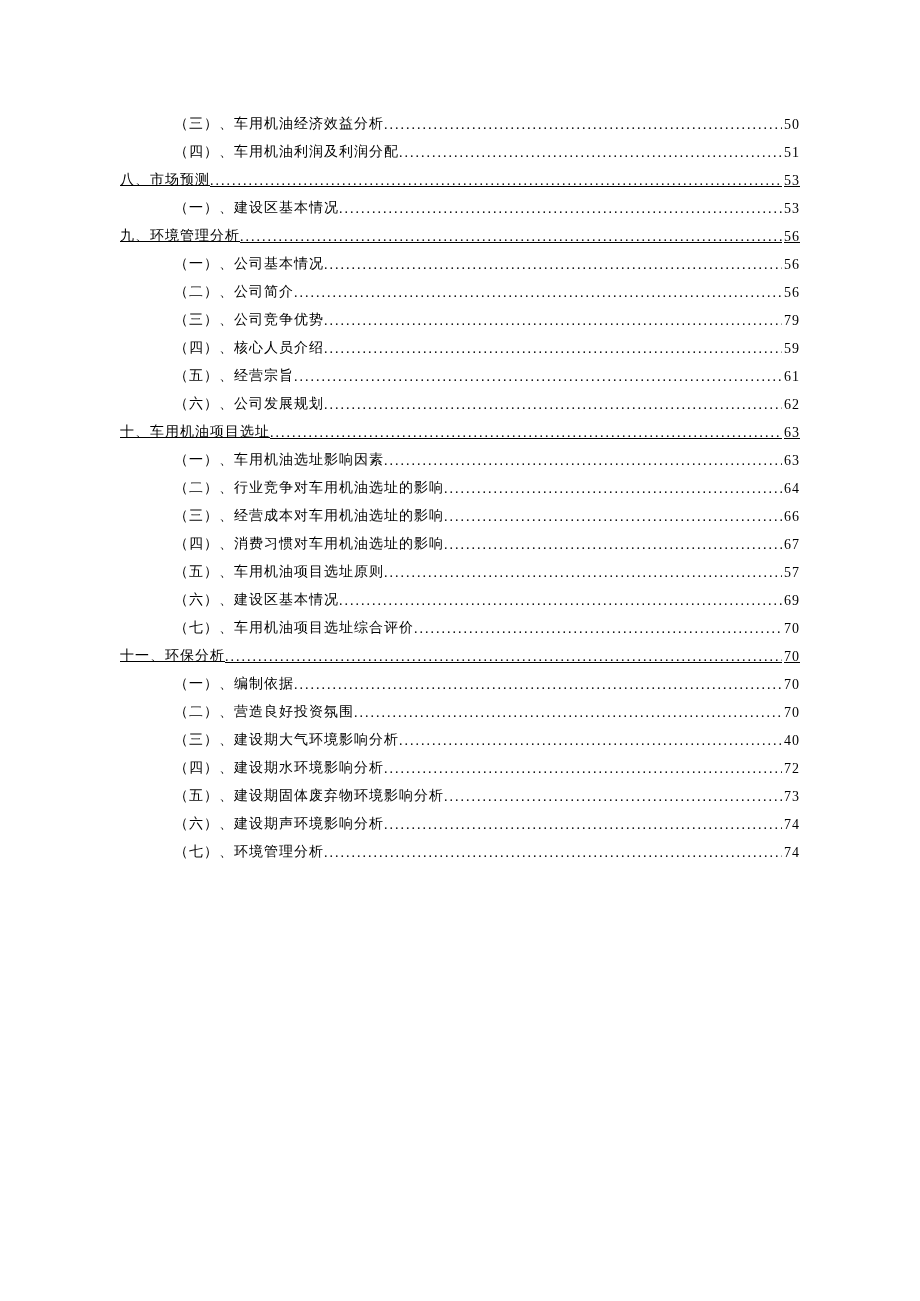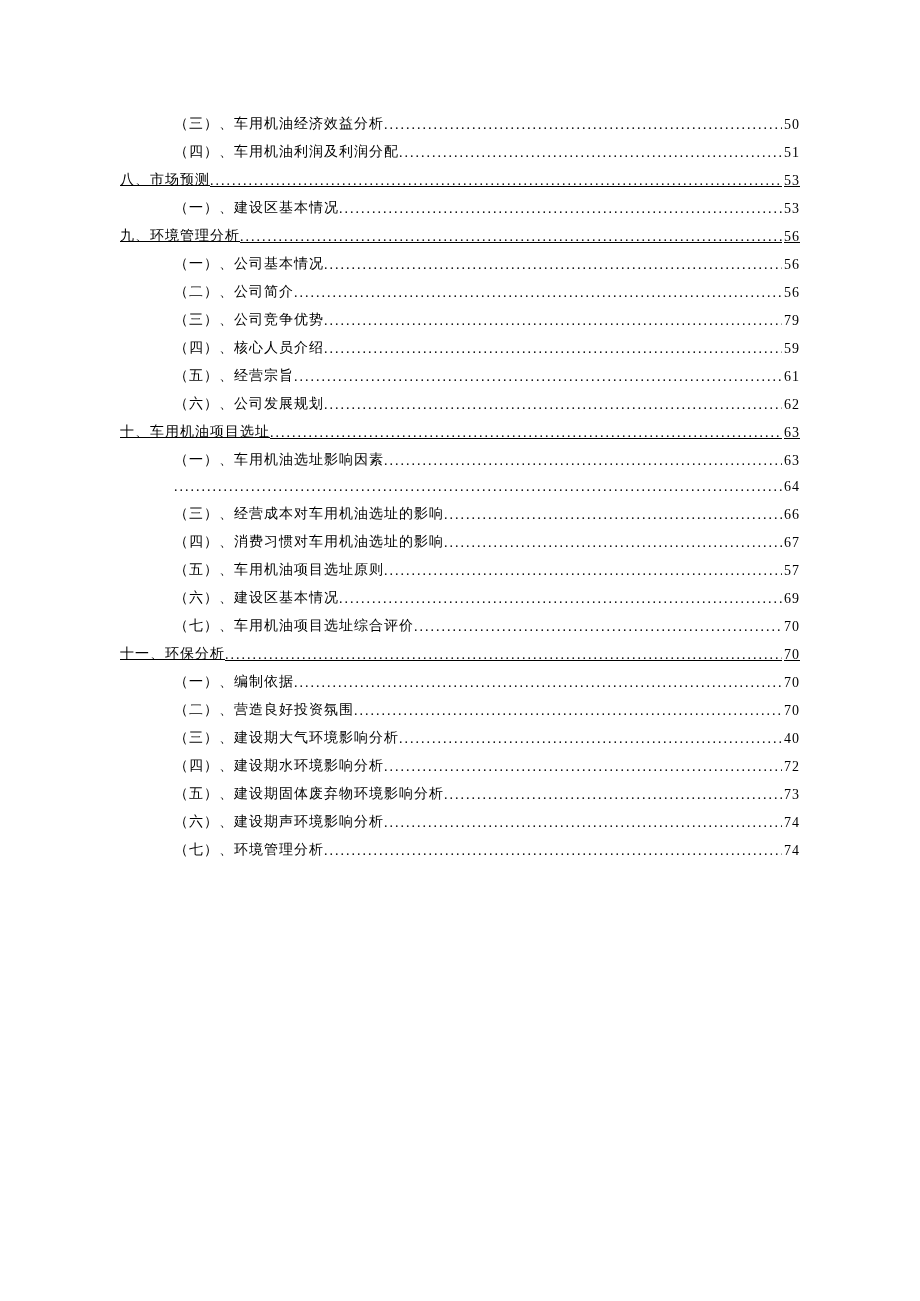--- a/index.html
+++ b/index.html
@@ -112,20 +112,21 @@
       <span class="toc-title">十、车用机油项目选址</span>
       <span class="toc-leader"></span>
       <span class="toc-page">63</span>
     </div>
     <div class="toc-entry sub">
       <span class="toc-title">（一）、车用机油选址影响因素</span>
       <span class="toc-leader"></span>
       <span class="toc-page">63</span>
     </div>
     <div class="toc-entry sub">
+      <span class="toc-title">（二）、行业竞争对车用机油选址的影响</span>
       <span class="toc-leader"></span>
       <span class="toc-page">64</span>
     </div>
     <div class="toc-entry sub">
       <span class="toc-title">（三）、经营成本对车用机油选址的影响</span>
       <span class="toc-leader"></span>
       <span class="toc-page">66</span>
     </div>
     <div class="toc-entry sub">
       <span class="toc-title">（四）、消费习惯对车用机油选址的影响</span>

